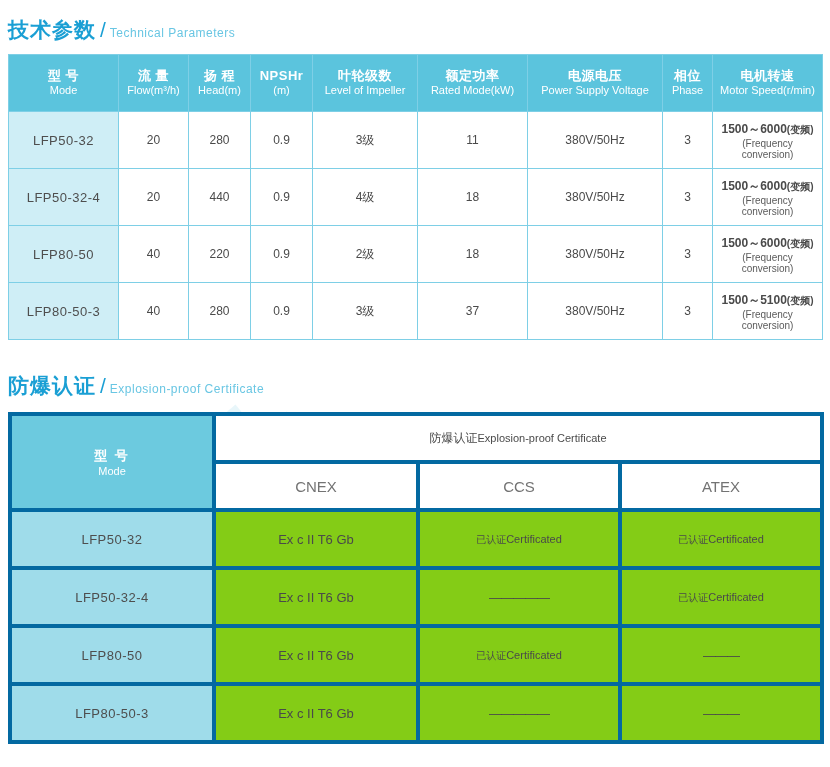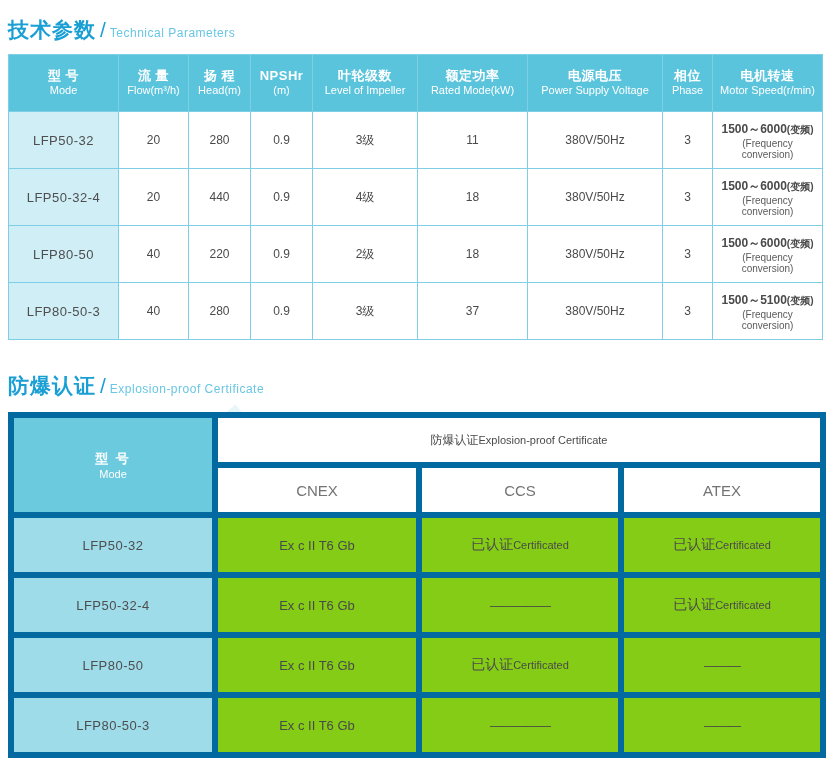--- a/index.html
+++ b/index.html
@@ -124,21 +124,21 @@
 
   
   .tbl2 {
     position: absolute;
     left: 8px;
     top: 412px;
     width: 814px;
     border: 1px solid #7ecfe6;
   }
   .tbl2 th, .tbl2 td {
-    border: 6px solid #0369a1;
+    border: 4px solid #0369a1;
     text-align: center;
     vertical-align: middle;
     font-size: 13px;
     color: #4a4a4a;
     font-weight: normal;
   }
   .tbl2 .cell-model-head {
     background: #6ccadf;
     color: #ffffff;
     height: 84px;
@@ -170,21 +170,21 @@
   .tbl2 tbody td {
     height: 52px;
     background: #84cc16;
   }
   .tbl2 tbody td.model {
     background: #9fdcea;
     color: #4e4e4e;
     font-size: 13px;
     letter-spacing: 0.5px;
   }
-  .tbl2 .val-cn { font-size: 14px; }
+  .tbl2 .val-cn { font-size: 10px; }
   .tbl2 .val-en { font-size: 11px; }
   .tbl2 .dash {
     font-size: 13px;
     letter-spacing: -1px;
     color: #4a4a4a;
   }
 </style>
 </head>
 <body>
 

